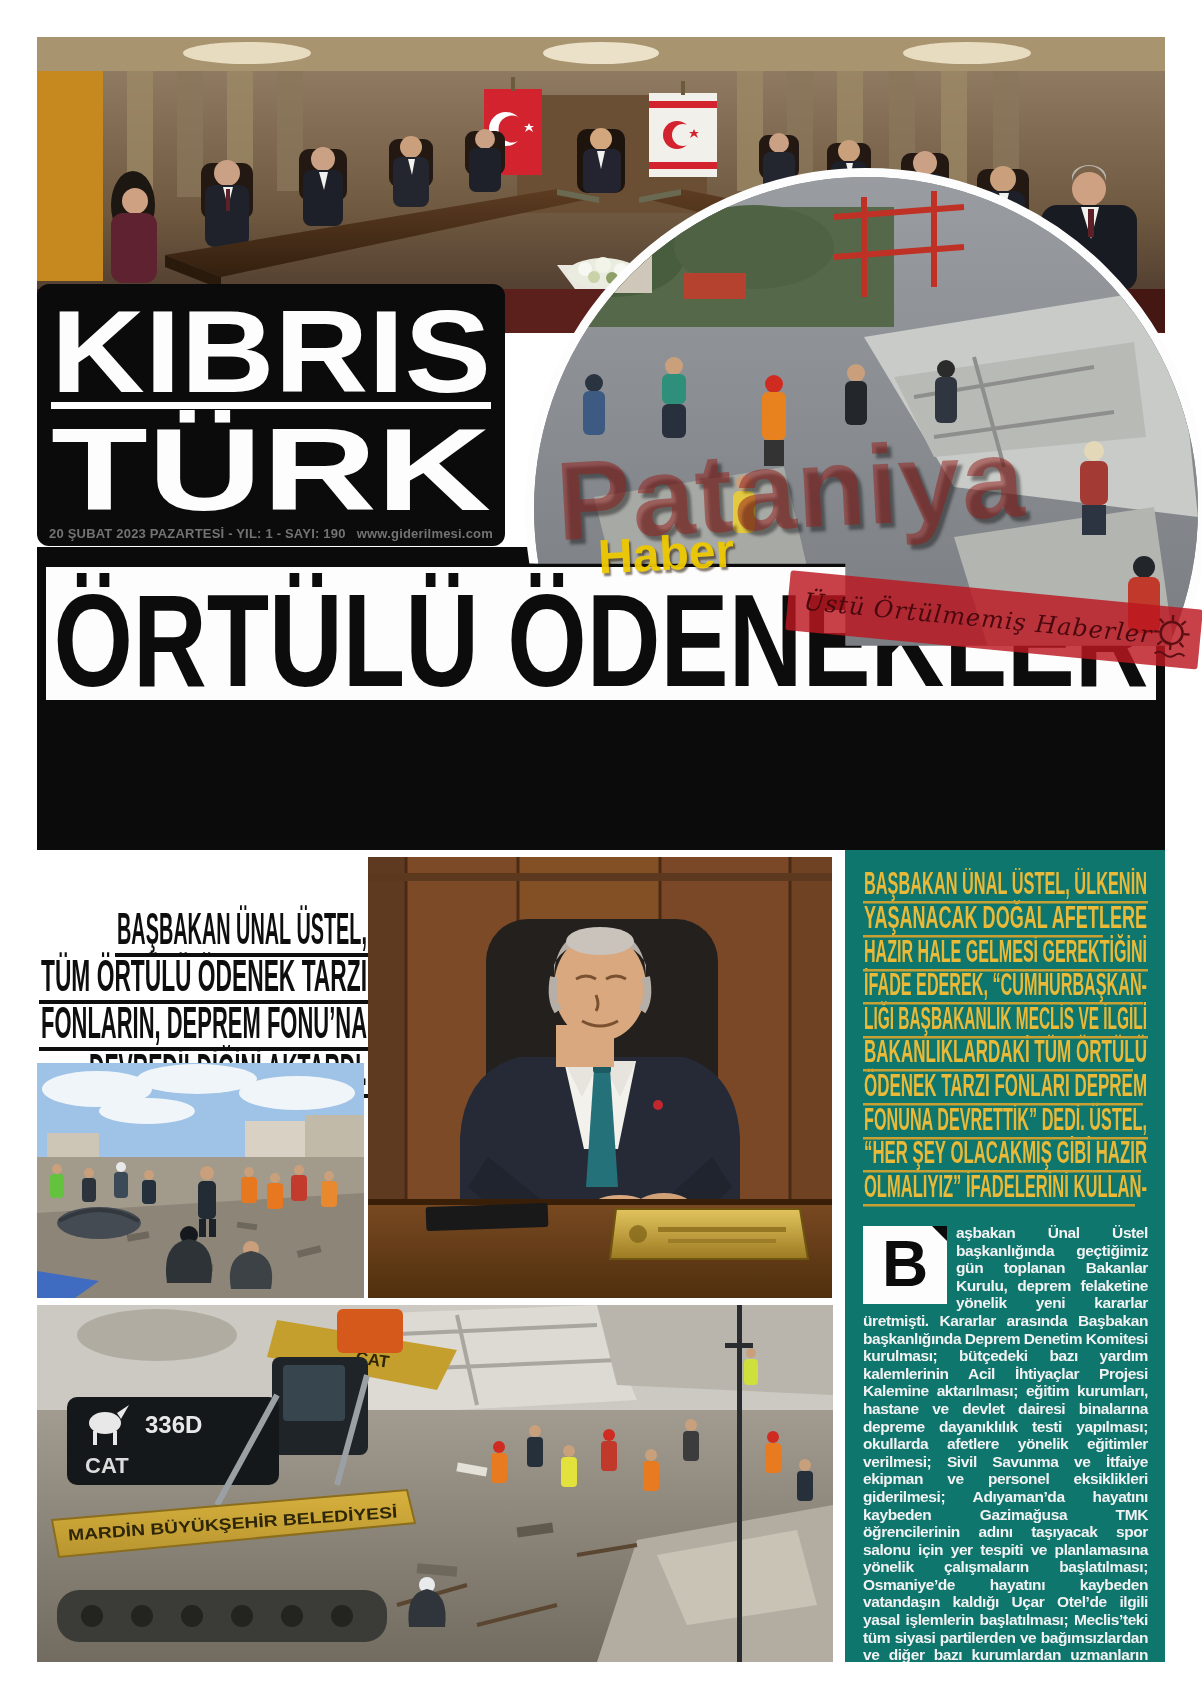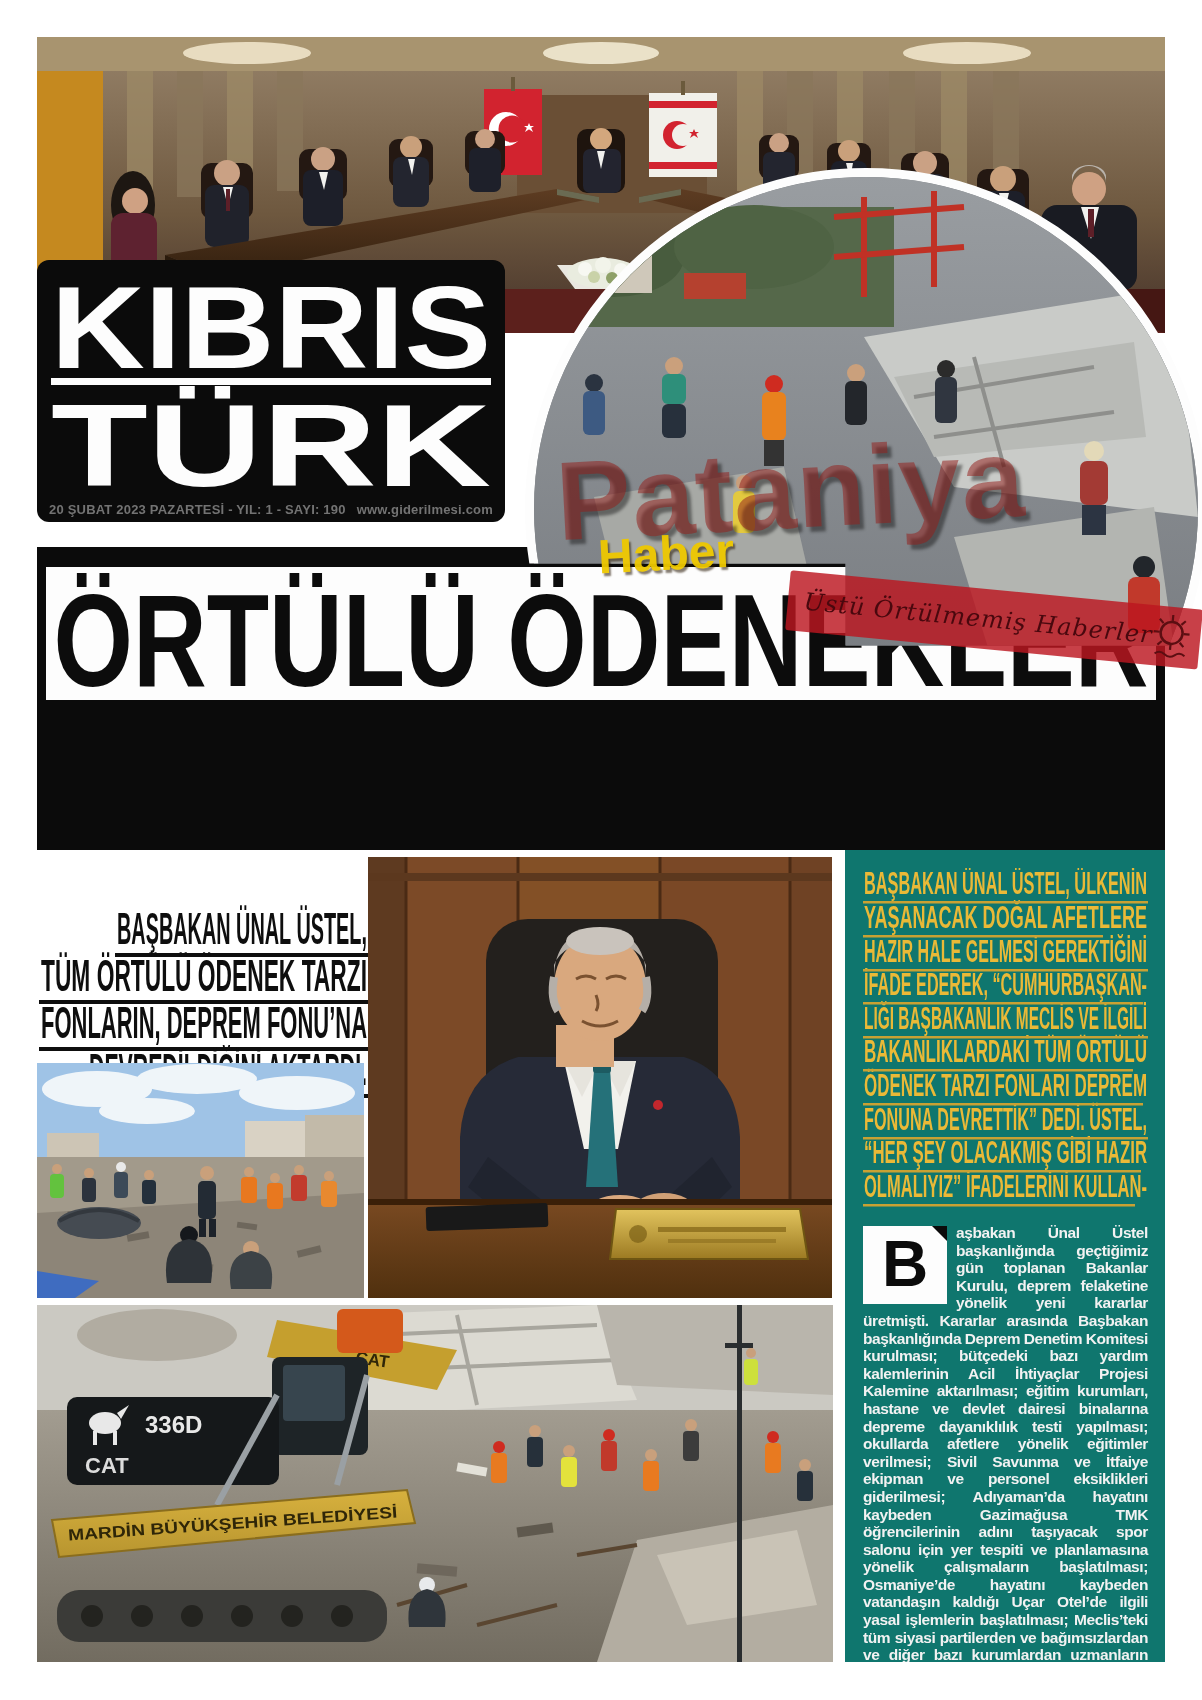--- a/index.html
+++ b/index.html
@@ -4,21 +4,21 @@
 <style>
   html,body{margin:0;padding:0;}
   body{
     width:1202px;height:1700px;position:relative;background:#ffffff;
     font-family:"Liberation Sans",sans-serif;overflow:hidden;
   }
   .abs{position:absolute;}
   
   .photo-top{left:37px;top:37px;width:1128px;height:296px;z-index:1;overflow:hidden;background:#6b573f;}
   
-  .masthead{left:37px;top:260px;width:468px;height:262px;background:#0b0b0b;z-index:6;
+  .masthead{left:37px;top:284px;width:468px;height:262px;background:#0b0b0b;z-index:6;
     box-sizing:border-box;padding:10px 12px 6px 12px;border-radius:12px;}
   .masthead svg{display:block;}
   .masthead-meta{display:flex;justify-content:space-between;align-items:flex-end;
     color:#737373;font-weight:bold;font-size:13px;letter-spacing:.2px;margin-top:4px;white-space:nowrap;}
   
   .circle-photo{left:525px;top:168px;width:664px;height:664px;border:9px solid #fdfdfd;border-radius:50%;
     overflow:hidden;z-index:5;box-sizing:content-box;
     clip-path:polygon(0 0,100% 0,100% 70%,47% 70%,47% 58%,0 58%);background:#82868a;}
   .circle-photo svg{display:block;}
   

